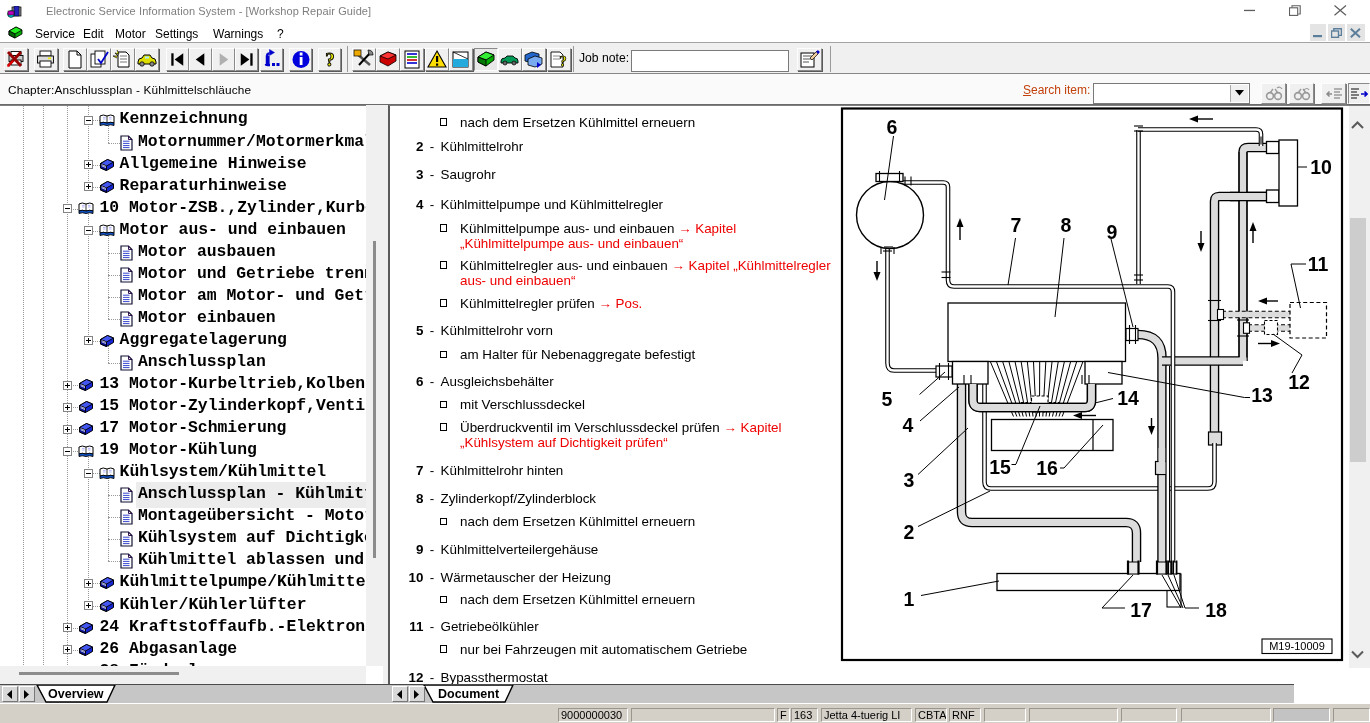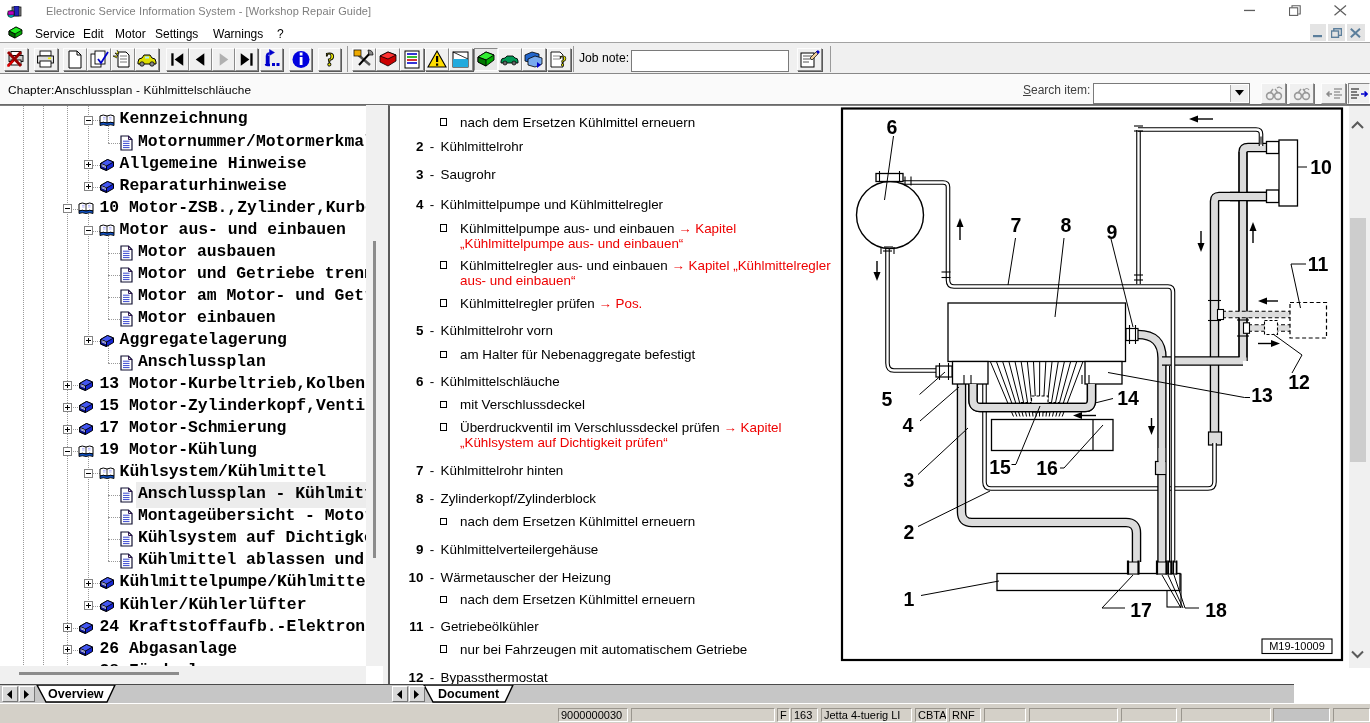--- a/index.html
+++ b/index.html
@@ -13,21 +13,21 @@
 #menubar{left:0;top:23px;width:1370px;height:20px;background:#fff;border-bottom:1px solid #a3a3a3}
 .mitem{position:absolute;top:4px;font-size:12px;color:#000}
 
 #toolbar{left:0;top:43px;width:1370px;height:31px;background:#f0f0f0;border-bottom:1px solid #888}
 .tbtn{position:absolute;top:5px;width:24px;height:23px;background:#f0f0f0;border:1px solid;border-color:#fdfdfd #8a8a8a #8a8a8a #fdfdfd;box-shadow:1px 1px 0 #5a5a5a}
 .tbtn.pressed{border-color:#8a8a8a #fdfdfd #fdfdfd #8a8a8a;box-shadow:none;background:#e8e8e8}
 .tsep{position:absolute;top:3px;width:1px;height:26px;background:#9a9a9a}
 
 #chapterbar{left:0;top:74px;width:1370px;height:31px;background:#fafafa;border-bottom:1px solid #6a6a6a}
 #chaptxt{left:8px;top:9px;font-size:11.8px;color:#000;letter-spacing:0.15px}
-#searchlbl{left:1023px;top:9px;font-size:12px;color:#404040}
+#searchlbl{left:1023px;top:9px;font-size:12px;color:#c2410c}
 #combo{left:1093px;top:9px;width:157px;height:21px;background:#fff;border:1px solid #7a7a7a}
 #combobtn{position:absolute;right:1px;top:1px;width:18px;height:17px;background:#f0f0f0;border-left:1px solid #aaa}
 .cbtn{position:absolute;top:9px;width:25px;height:21px;background:#f0f0f0;border:1px solid;border-color:#fdfdfd #8a8a8a #8a8a8a #fdfdfd;box-shadow:1px 1px 0 #777}
 .cbtn.pressed{border-color:#8a8a8a #fdfdfd #fdfdfd #8a8a8a;box-shadow:none}
 
 #tree{left:0;top:105px;width:383px;height:561px;background:#fff;border-top:1px solid #808080;overflow:hidden}
 .trow{position:absolute;height:22px;font-family:"Liberation Mono",monospace;font-size:16.4px;font-weight:bold;white-space:nowrap;color:#000}
 #treevsb{left:366px;top:105px;width:17px;height:561px;background:#f0f0f0}
 #treevthumb{left:373px;top:241px;width:3px;height:317px;background:#8c8c8c}
 #treehsb{left:0px;top:666px;width:366px;height:18px;background:#f0f0f0}
@@ -563,21 +563,21 @@
   <div class="abs" id="doc">
     <div class="bul" style="left:49px;top:8.8px">nach dem Ersetzen Kühlmittel erneuern</div>
     <div class="dh" style="top:32.8px"><span class="n">2</span><span class="d">-</span><b>Kühlmittelrohr</b></div>
     <div class="dh" style="top:61.1px"><span class="n">3</span><span class="d">-</span><b>Saugrohr</b></div>
     <div class="dh" style="top:90.7px"><span class="n">4</span><span class="d">-</span><b>Kühlmittelpumpe und Kühlmittelregler</b></div>
     <div class="bul" style="left:49px;top:151.8px">Kühlmittelregler aus- und einbauen <span class="red">→ Kapitel „Kühlmittelregler<br>aus- und einbauen“</span></div>
     <div class="bul" style="left:49px;top:114.7px">Kühlmittelpumpe aus- und einbauen <span class="red">→ Kapitel<br>„Kühlmittelpumpe aus- und einbauen“</span></div>
     <div class="bul" style="left:49px;top:189.7px">Kühlmittelregler prüfen <span class="red">→ Pos.</span></div>
     <div class="dh" style="top:217.1px"><span class="n">5</span><span class="d">-</span><b>Kühlmittelrohr vorn</b></div>
     <div class="bul" style="left:49px;top:241.1px">am Halter für Nebenaggregate befestigt</div>
-    <div class="dh" style="top:268.1px"><span class="n">6</span><span class="d">-</span><b>Kühlmittelschläuche</b></div>
+    <div class="dh" style="top:268.1px"><span class="n">6</span><span class="d">-</span><b>Ausgleichsbehälter</b></div>
     <div class="bul" style="left:49px;top:291.2px">mit Verschlussdeckel</div>
     <div class="bul" style="left:49px;top:313.7px">Überdruckventil im Verschlussdeckel prüfen <span class="red">→ Kapitel<br>„Kühlsystem auf Dichtigkeit prüfen“</span></div>
     <div class="dh" style="top:357.0px"><span class="n">7</span><span class="d">-</span><b>Kühlmittelrohr hinten</b></div>
     <div class="dh" style="top:385.2px"><span class="n">8</span><span class="d">-</span><b>Zylinderkopf/Zylinderblock</b></div>
     <div class="bul" style="left:49px;top:408.1px">nach dem Ersetzen Kühlmittel erneuern</div>
     <div class="dh" style="top:435.8px"><span class="n">9</span><span class="d">-</span><b>Kühlmittelverteilergehäuse</b></div>
     <div class="dh" style="top:463.6px"><span class="n">10</span><span class="d">-</span><b>Wärmetauscher der Heizung</b></div>
     <div class="bul" style="left:49px;top:486.1px">nach dem Ersetzen Kühlmittel erneuern</div>
     <div class="dh" style="top:513.0px"><span class="n">11</span><span class="d">-</span><b>Getriebeölkühler</b></div>
     <div class="bul" style="left:49px;top:535.9px">nur bei Fahrzeugen mit automatischem Getriebe</div>

